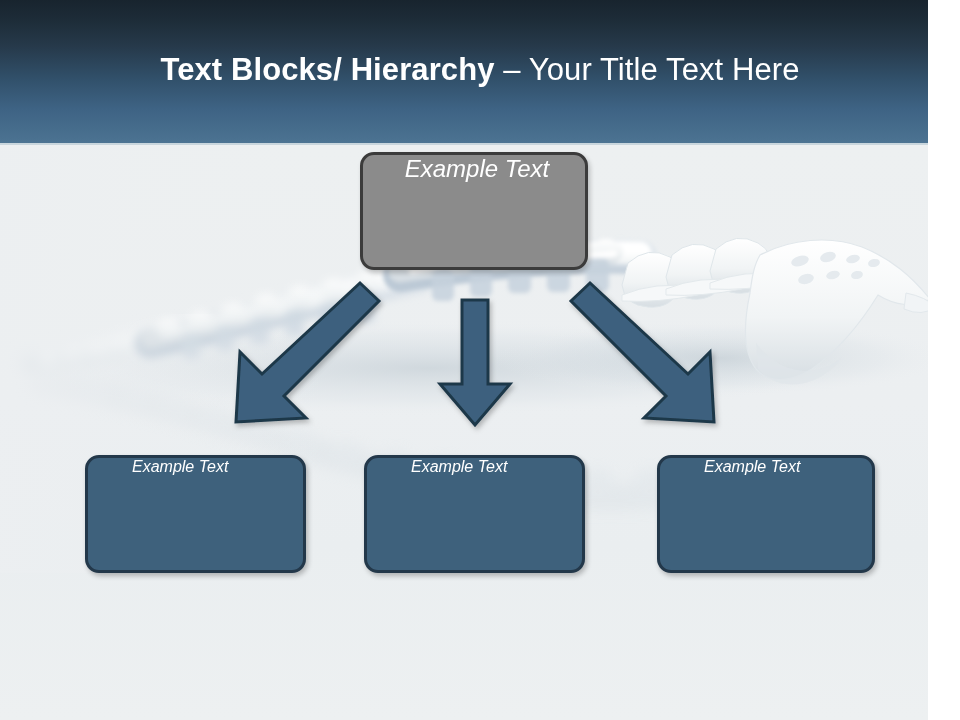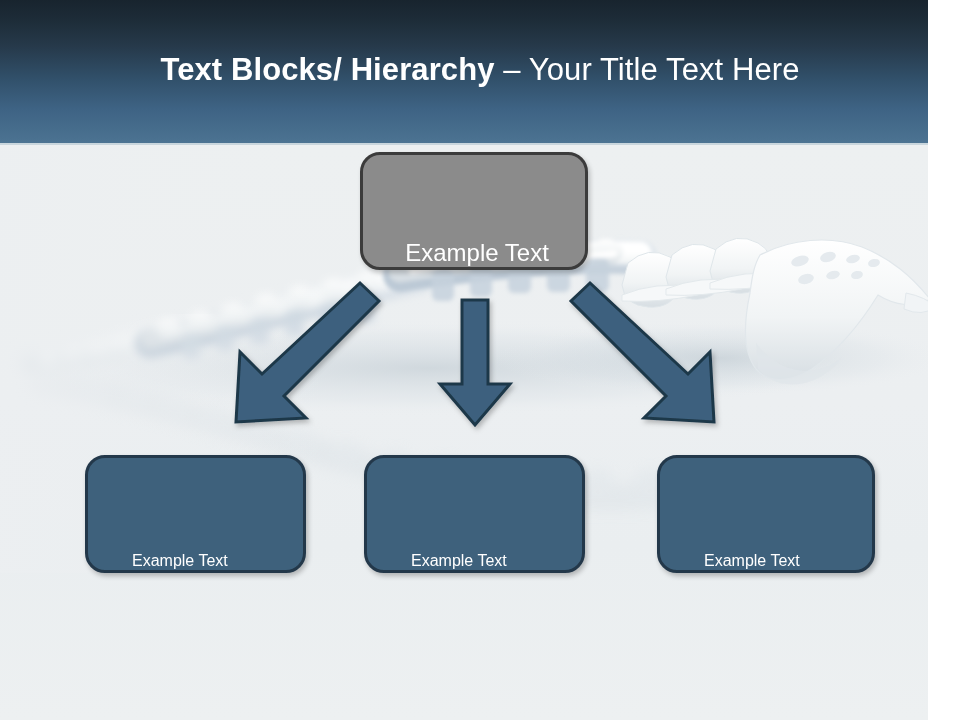--- a/index.html
+++ b/index.html
@@ -65,25 +65,26 @@
     letter-spacing: 0.1px;
     white-space: nowrap;
   }
   .title .bold { font-weight: bold; }
   .title .reg  { font-weight: normal; }
 
   
   .node {
     position: absolute;
     box-sizing: border-box;
-    border-radius: 20px;
+    border-radius: 14px;
     display: flex;
-    align-items: flex-end;
+    align-items: flex-start;
     color: #ffffff;
     overflow: hidden;
+    font-style: italic;
   }
   .node-top {
     left: 360px; top: 152px;
     width: 228px; height: 118px;
     background: #8b8b8b;
     border: 3px solid #3b3b3b;
     box-shadow: 2px 3px 5px rgba(0,0,0,0.22);
     justify-content: center;
     font-size: 24px;
   }

